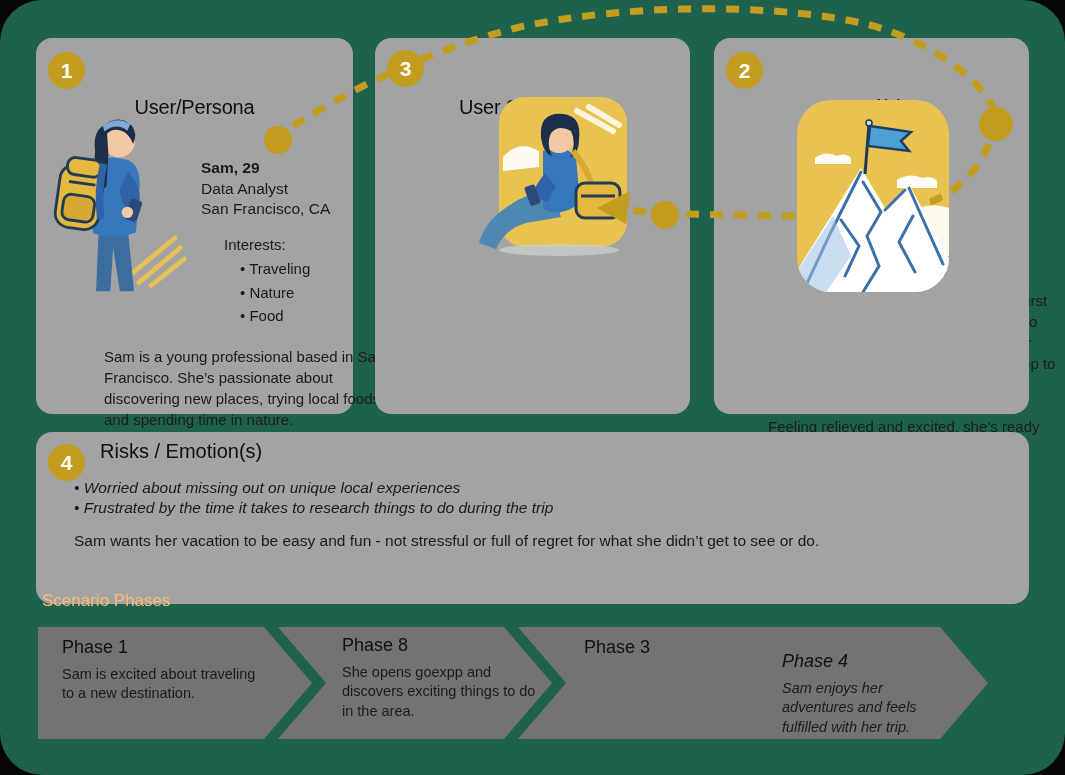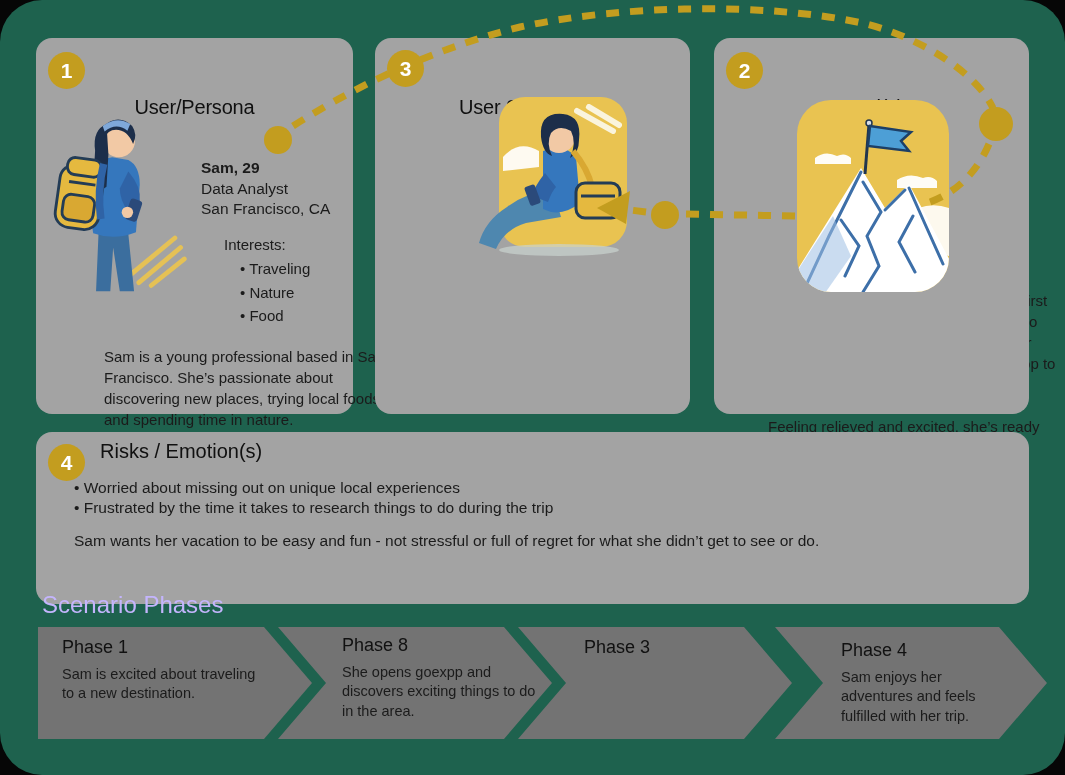--- a/index.html
+++ b/index.html
@@ -35,33 +35,33 @@
   
   .scenario-illo{position:absolute;left:455px;top:95px;width:190px;height:170px;z-index:1;}
   .scenario-desc{left:393px;top:252px;width:288px;}
 
   
   .goals-illo{position:absolute;left:793px;top:96px;width:160px;height:200px;z-index:1;}
 
   
   .risks-title{position:absolute;left:64px;top:8px;font-size:20px;color:#101010;}
   .risks-bullets{position:absolute;left:38px;top:46px;margin:0;padding:0;list-style:none;
-                 font-size:15.5px;line-height:1.30;}
+                 font-size:15.5px;line-height:1.30;font-style:italic;}
   .risks-bullets li::before{content:"• ";}
   .risks-summary{position:absolute;left:38px;top:100px;font-size:15.5px;}
 
   
-  .phases-title{position:absolute;left:42px;top:591px;font-size:24px;color:#c4b5fd;z-index:2;}
+  .phases-title{position:absolute;left:42px;top:591px;font-size:17px;color:#fdba74;z-index:2;}
   .phase{position:absolute;top:627px;height:112px;background:#737373;box-sizing:border-box;z-index:2;}
   .phase-first{clip-path:polygon(0 0,calc(100% - 48px) 0,100% 50%,calc(100% - 48px) 100%,0 100%);}
   .phase-next {clip-path:polygon(0 0,calc(100% - 48px) 0,100% 50%,calc(100% - 48px) 100%,0 100%,48px 50%);}
   .phase-1{left:38px; width:274px;padding:10px 44px 0 24px;}
   .phase-2{left:278px;width:274px;padding:8px 12px 0 64px;}
   .phase-3{left:518px;width:274px;padding:10px 18px 0 66px;}
-  .phase-4{left:775px;width:272px;padding:13px 58px 0 66px;}
+  .phase-4{left:716px;width:272px;padding:24px 58px 0 66px;font-style:italic;}
   .phase-label{font-size:18px;color:#111;margin-bottom:7px;}
   .phase-text{font-size:14.5px;line-height:1.34;color:#1b1b1b;}
 
   .connector{position:absolute;inset:0;z-index:5;pointer-events:none;}
   .connector .dash{fill:none;stroke:#C39D1F;stroke-width:7;stroke-dasharray:13 11;}
   .connector .solid{fill:#C39D1F;}
 </style>
 </head>
 <body>
 

